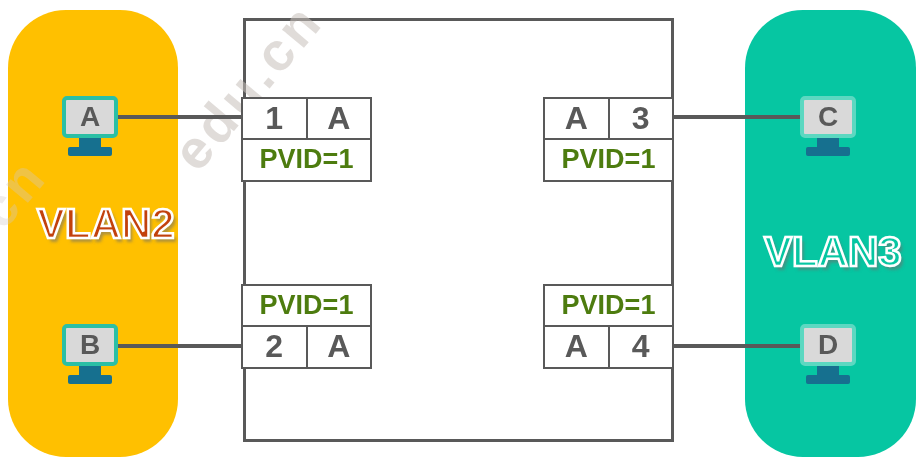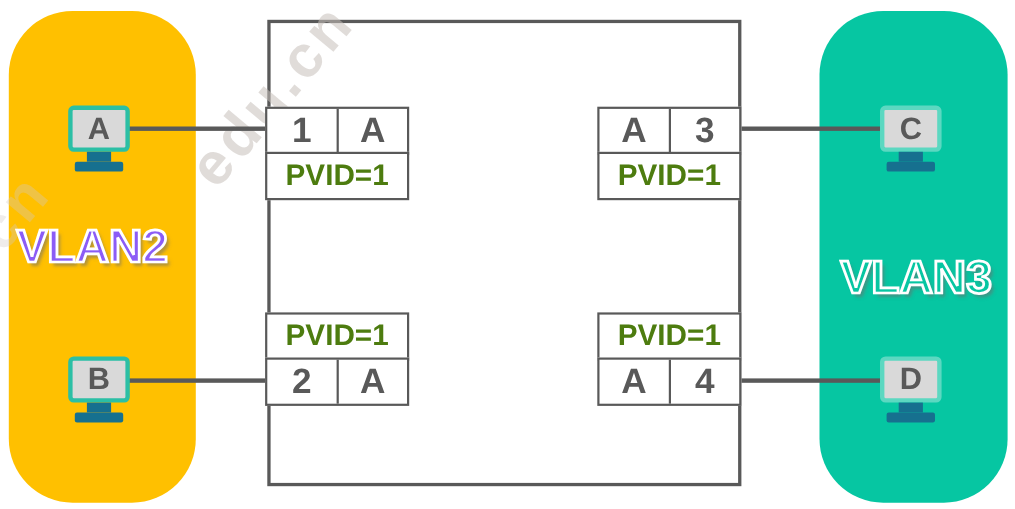--- a/index.html
+++ b/index.html
@@ -20,21 +20,21 @@
   
   .vlan-zone { position:absolute; top:10px; height:447px; width:170px; border-radius:58px; z-index:1; }
   .vlan-left  { left:8px;  background:#FFC000; }
   .vlan-right { left:745px; width:171px; background:#06C6A2; }
   .vlan-label {
     position:absolute; z-index:4; top:201px; font-size:42px; font-weight:bold;
     line-height:1.1; letter-spacing:0px;
     -webkit-text-stroke:2.5px #ffffff;
     text-shadow:3px 4px 3px rgba(110,110,110,0.55);
   }
-  .vlan-label-left  { left:15px;  color:#8b5cf6; }
+  .vlan-label-left  { left:37px;  color:#c2410c; }
   .vlan-label-right { left:764px; color:#06C6A2;margin-top:28px; }
 
   
   .switch {
     position:absolute; left:243px; top:18px; width:431px; height:424px;
     background:#ffffff; border:3px solid #595959; box-sizing:border-box; z-index:1;
   }
 
   
   .port-box { position:absolute; width:131px; z-index:3; }

